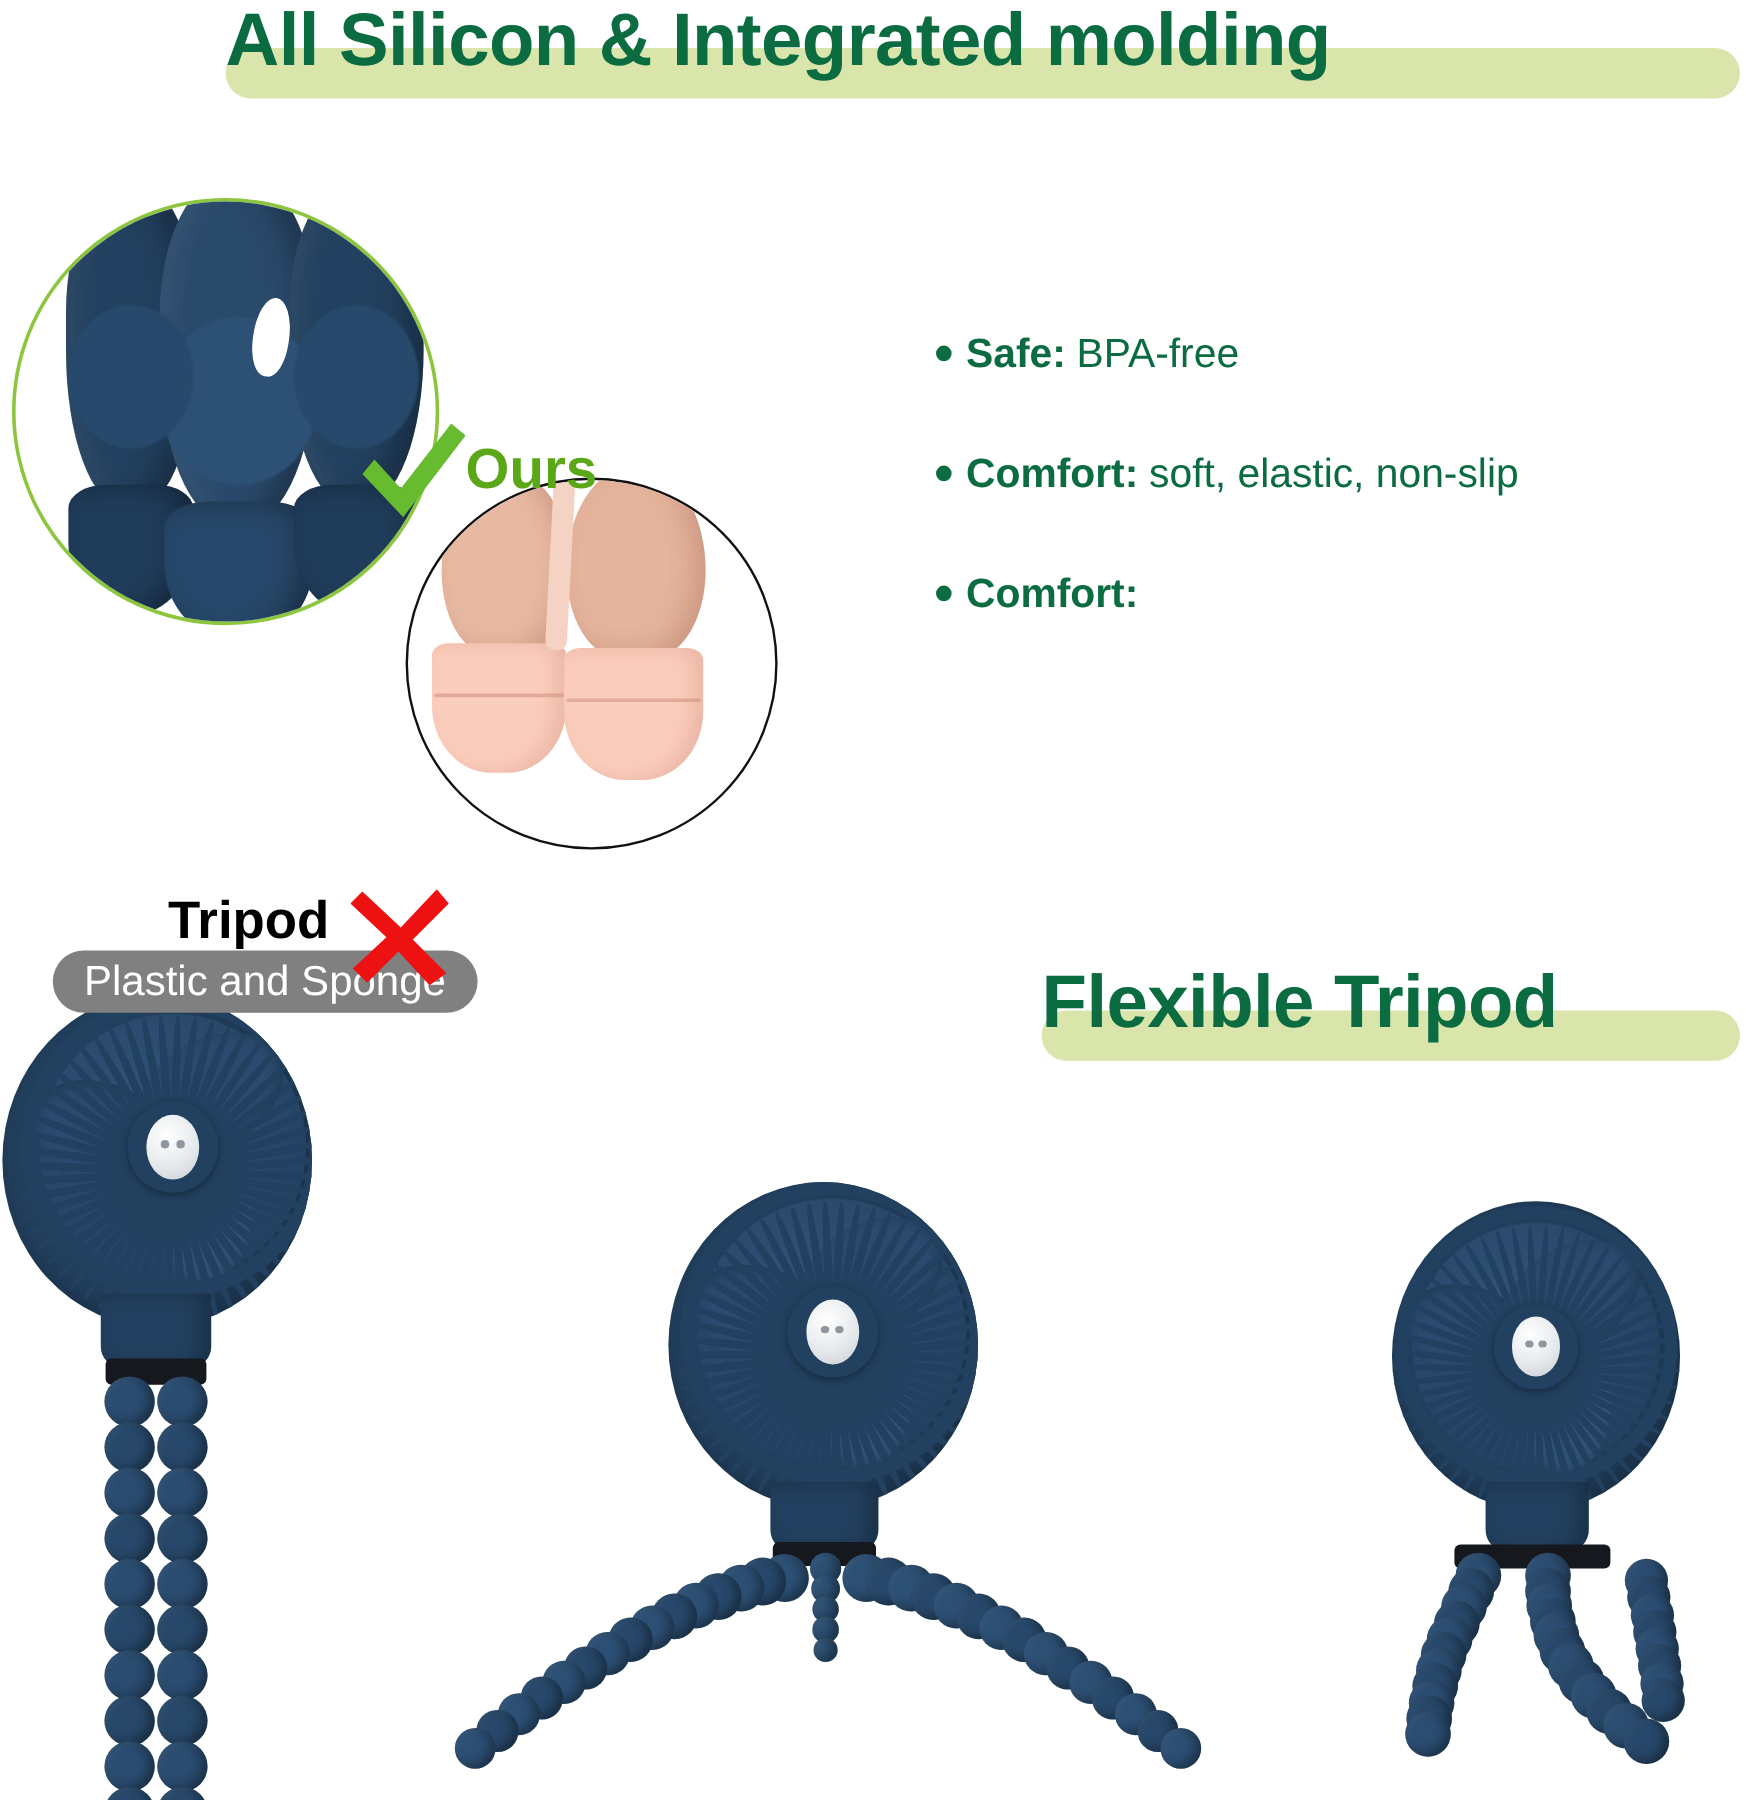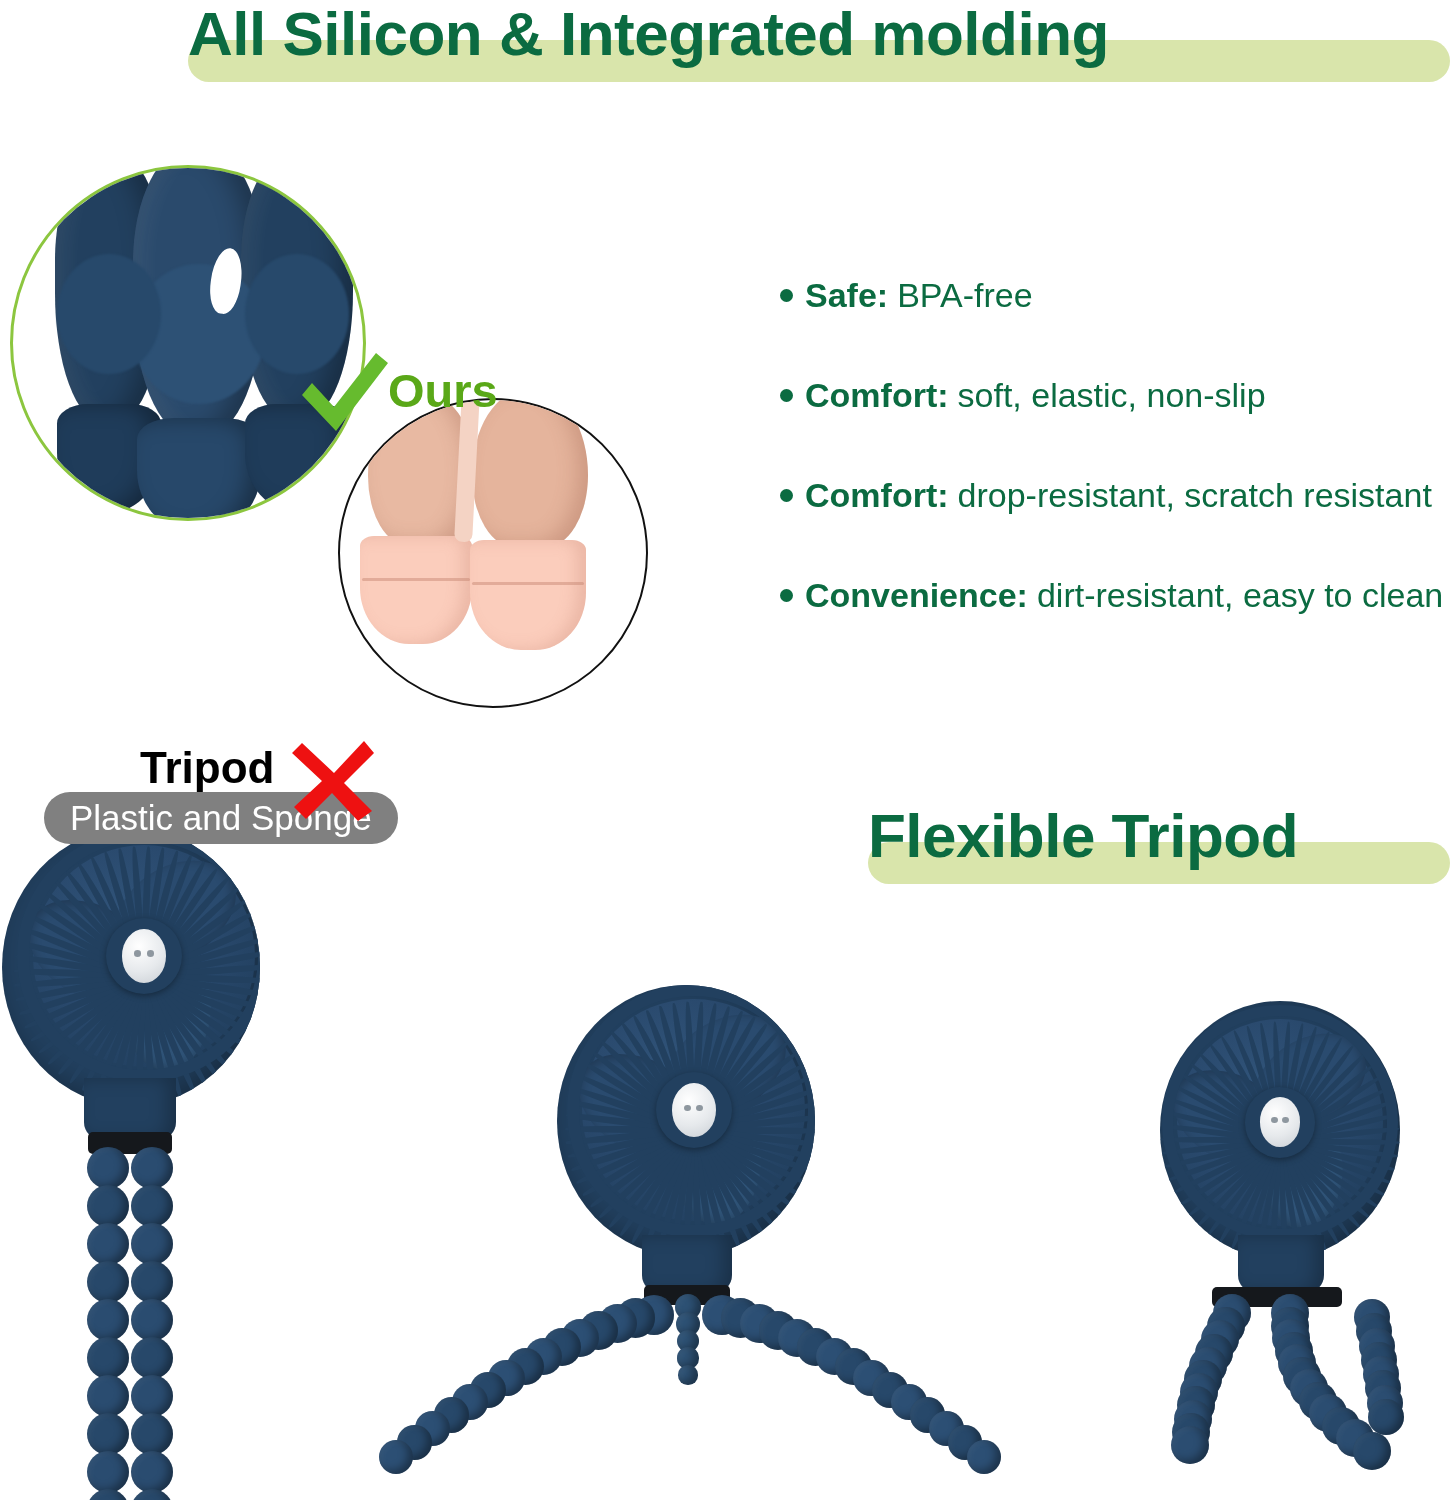--- a/index.html
+++ b/index.html
@@ -360,28 +360,22 @@
 
     <div class="feature-row">
       <span class="feature-dot"></span>
       <span class="feature-key">Comfort:</span>
       <span class="feature-val">soft, elastic, non-slip</span>
     </div>
 
     <div class="feature-row">
       <span class="feature-dot"></span>
       <span class="feature-key">Comfort:</span>
-      <span class="feature-val">drop-resistant, scratch resistant</span>
     </div>
 
-    <div class="feature-row">
-      <span class="feature-dot"></span>
-      <span class="feature-key">Convenience:</span>
-      <span class="feature-val">dirt-resistant, easy to clean</span>
-    </div>
 
   </div>
 
   <div class="heading" id="title-tripod">
     <span class="hl-bar"></span>
     <span class="hl-text">Flexible Tripod</span>
   </div>
 
   <div class="fan-unit" id="product-1" style="left:0px; top:820px; width:280px; height:660px;">
     <div class="fan-head" style="left:2px; top:8px; width:258px; height:278px;">

